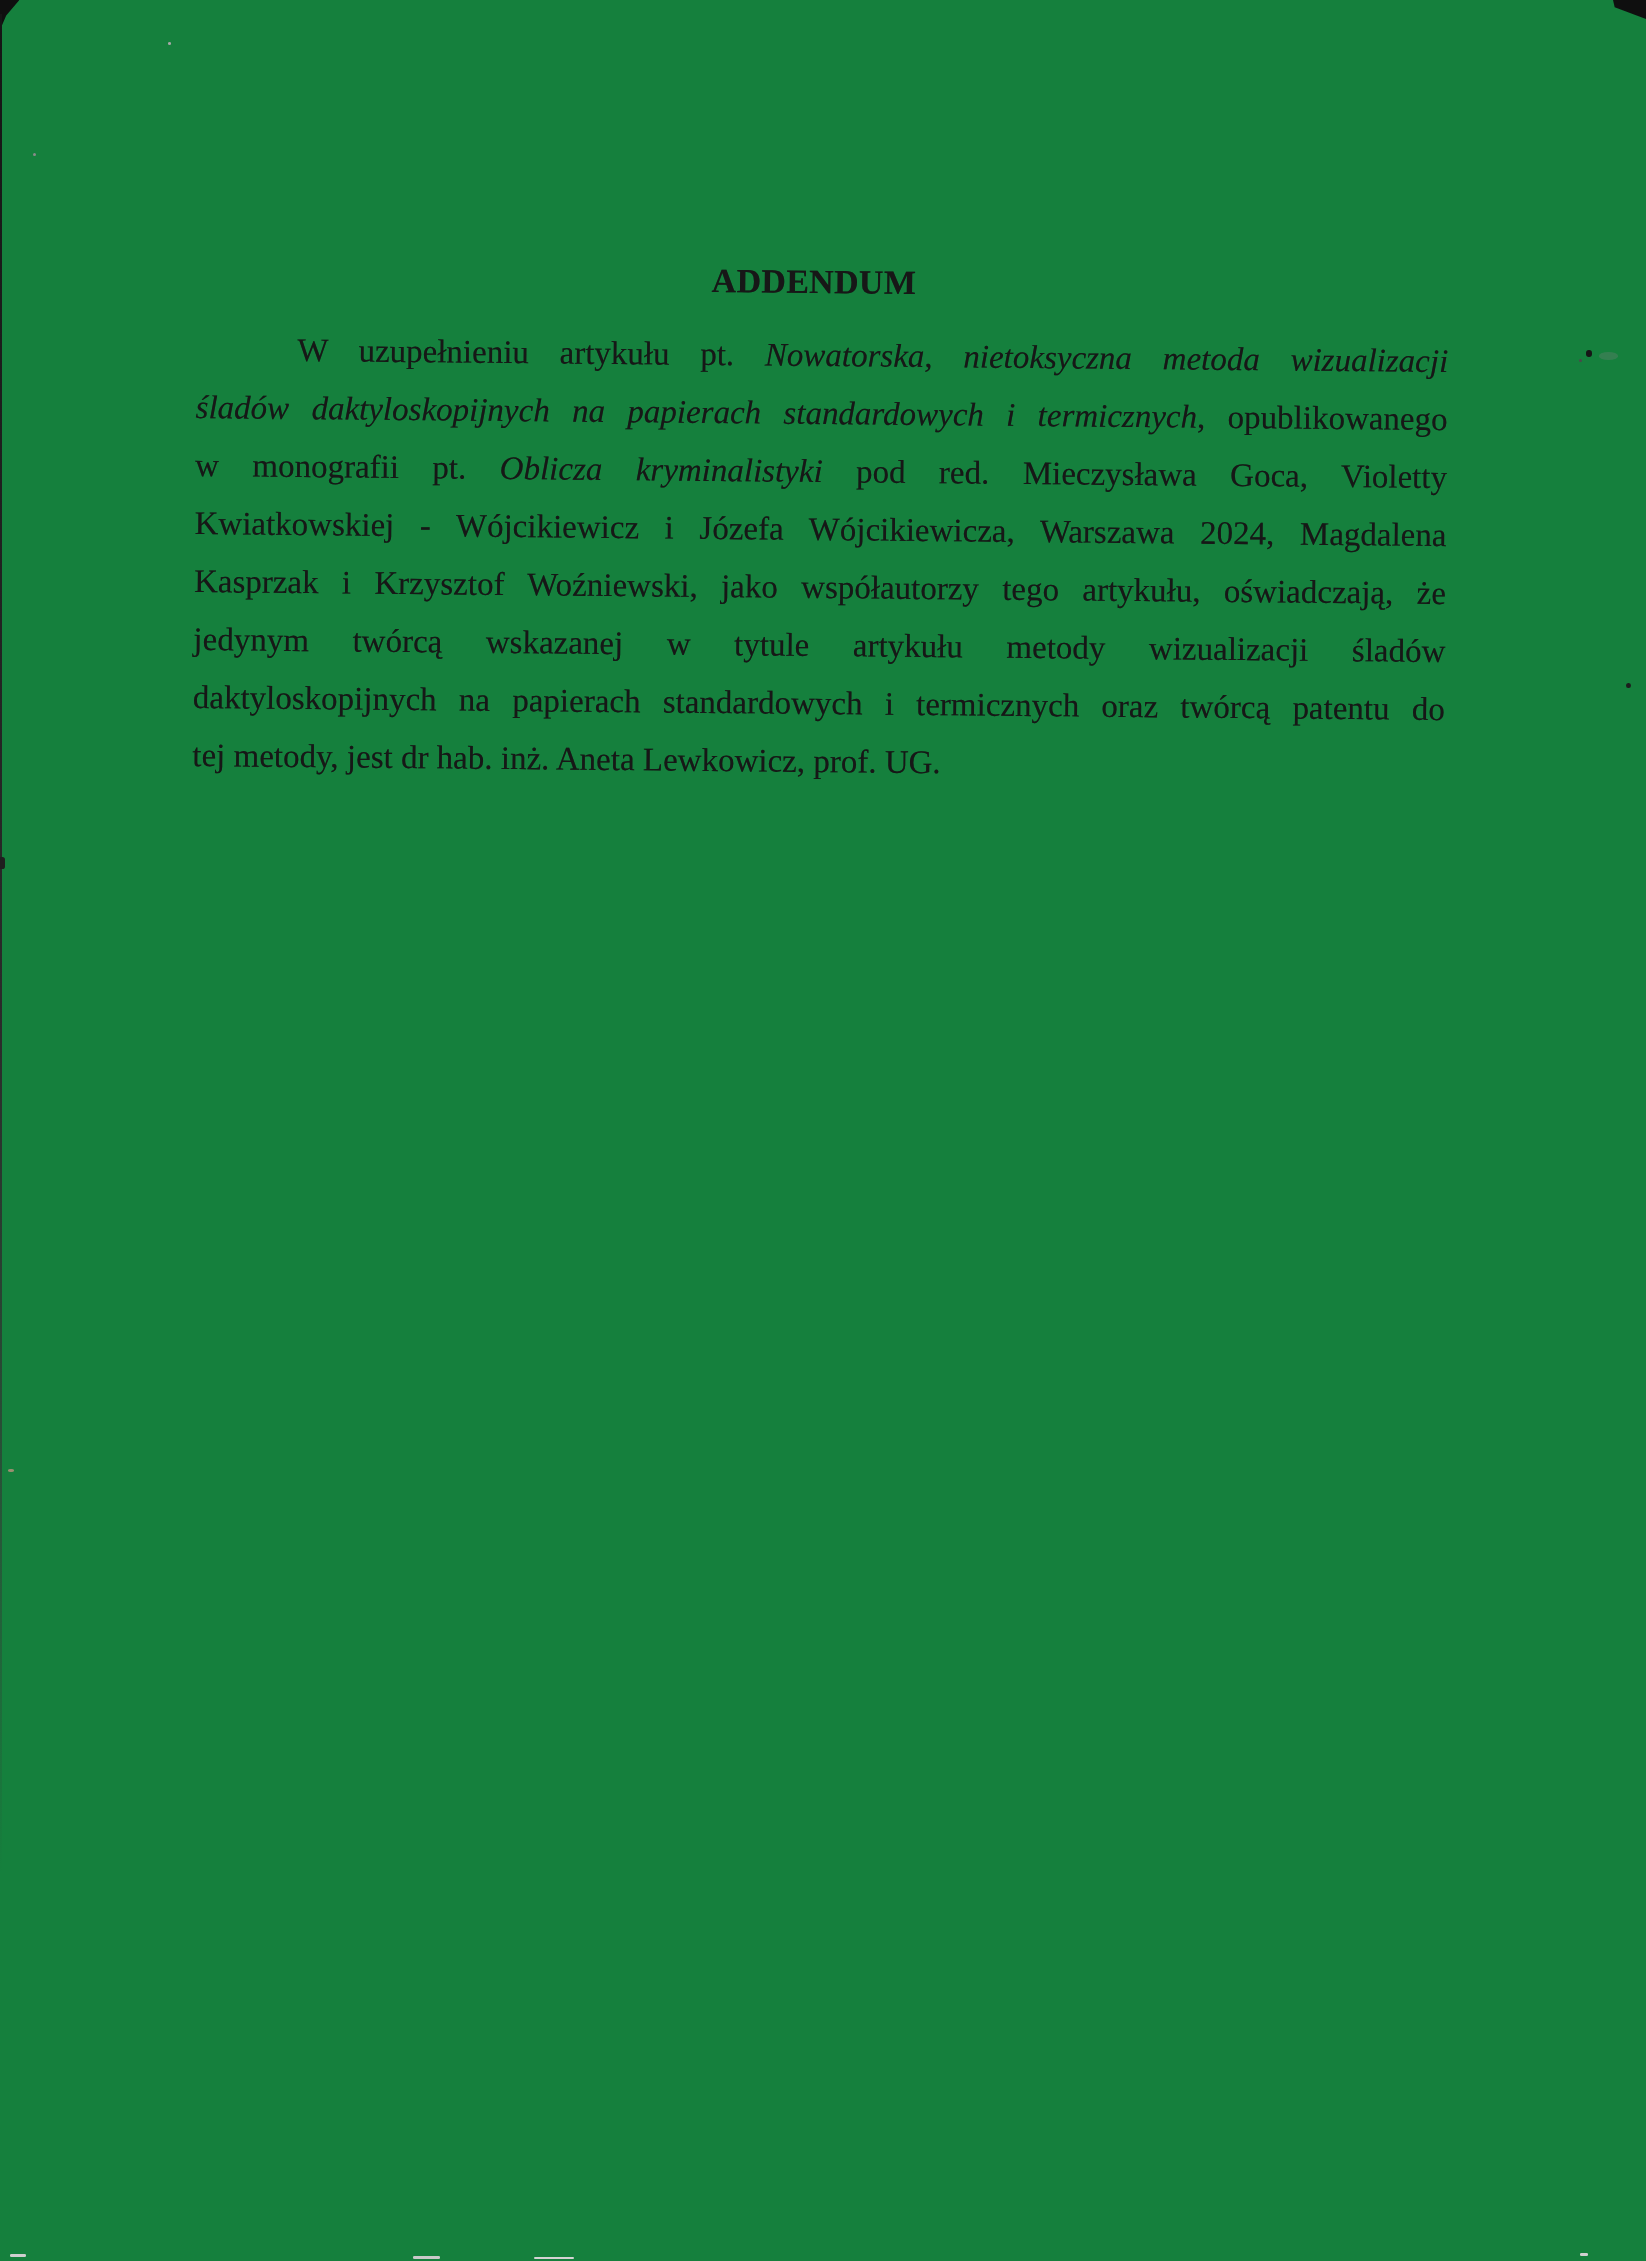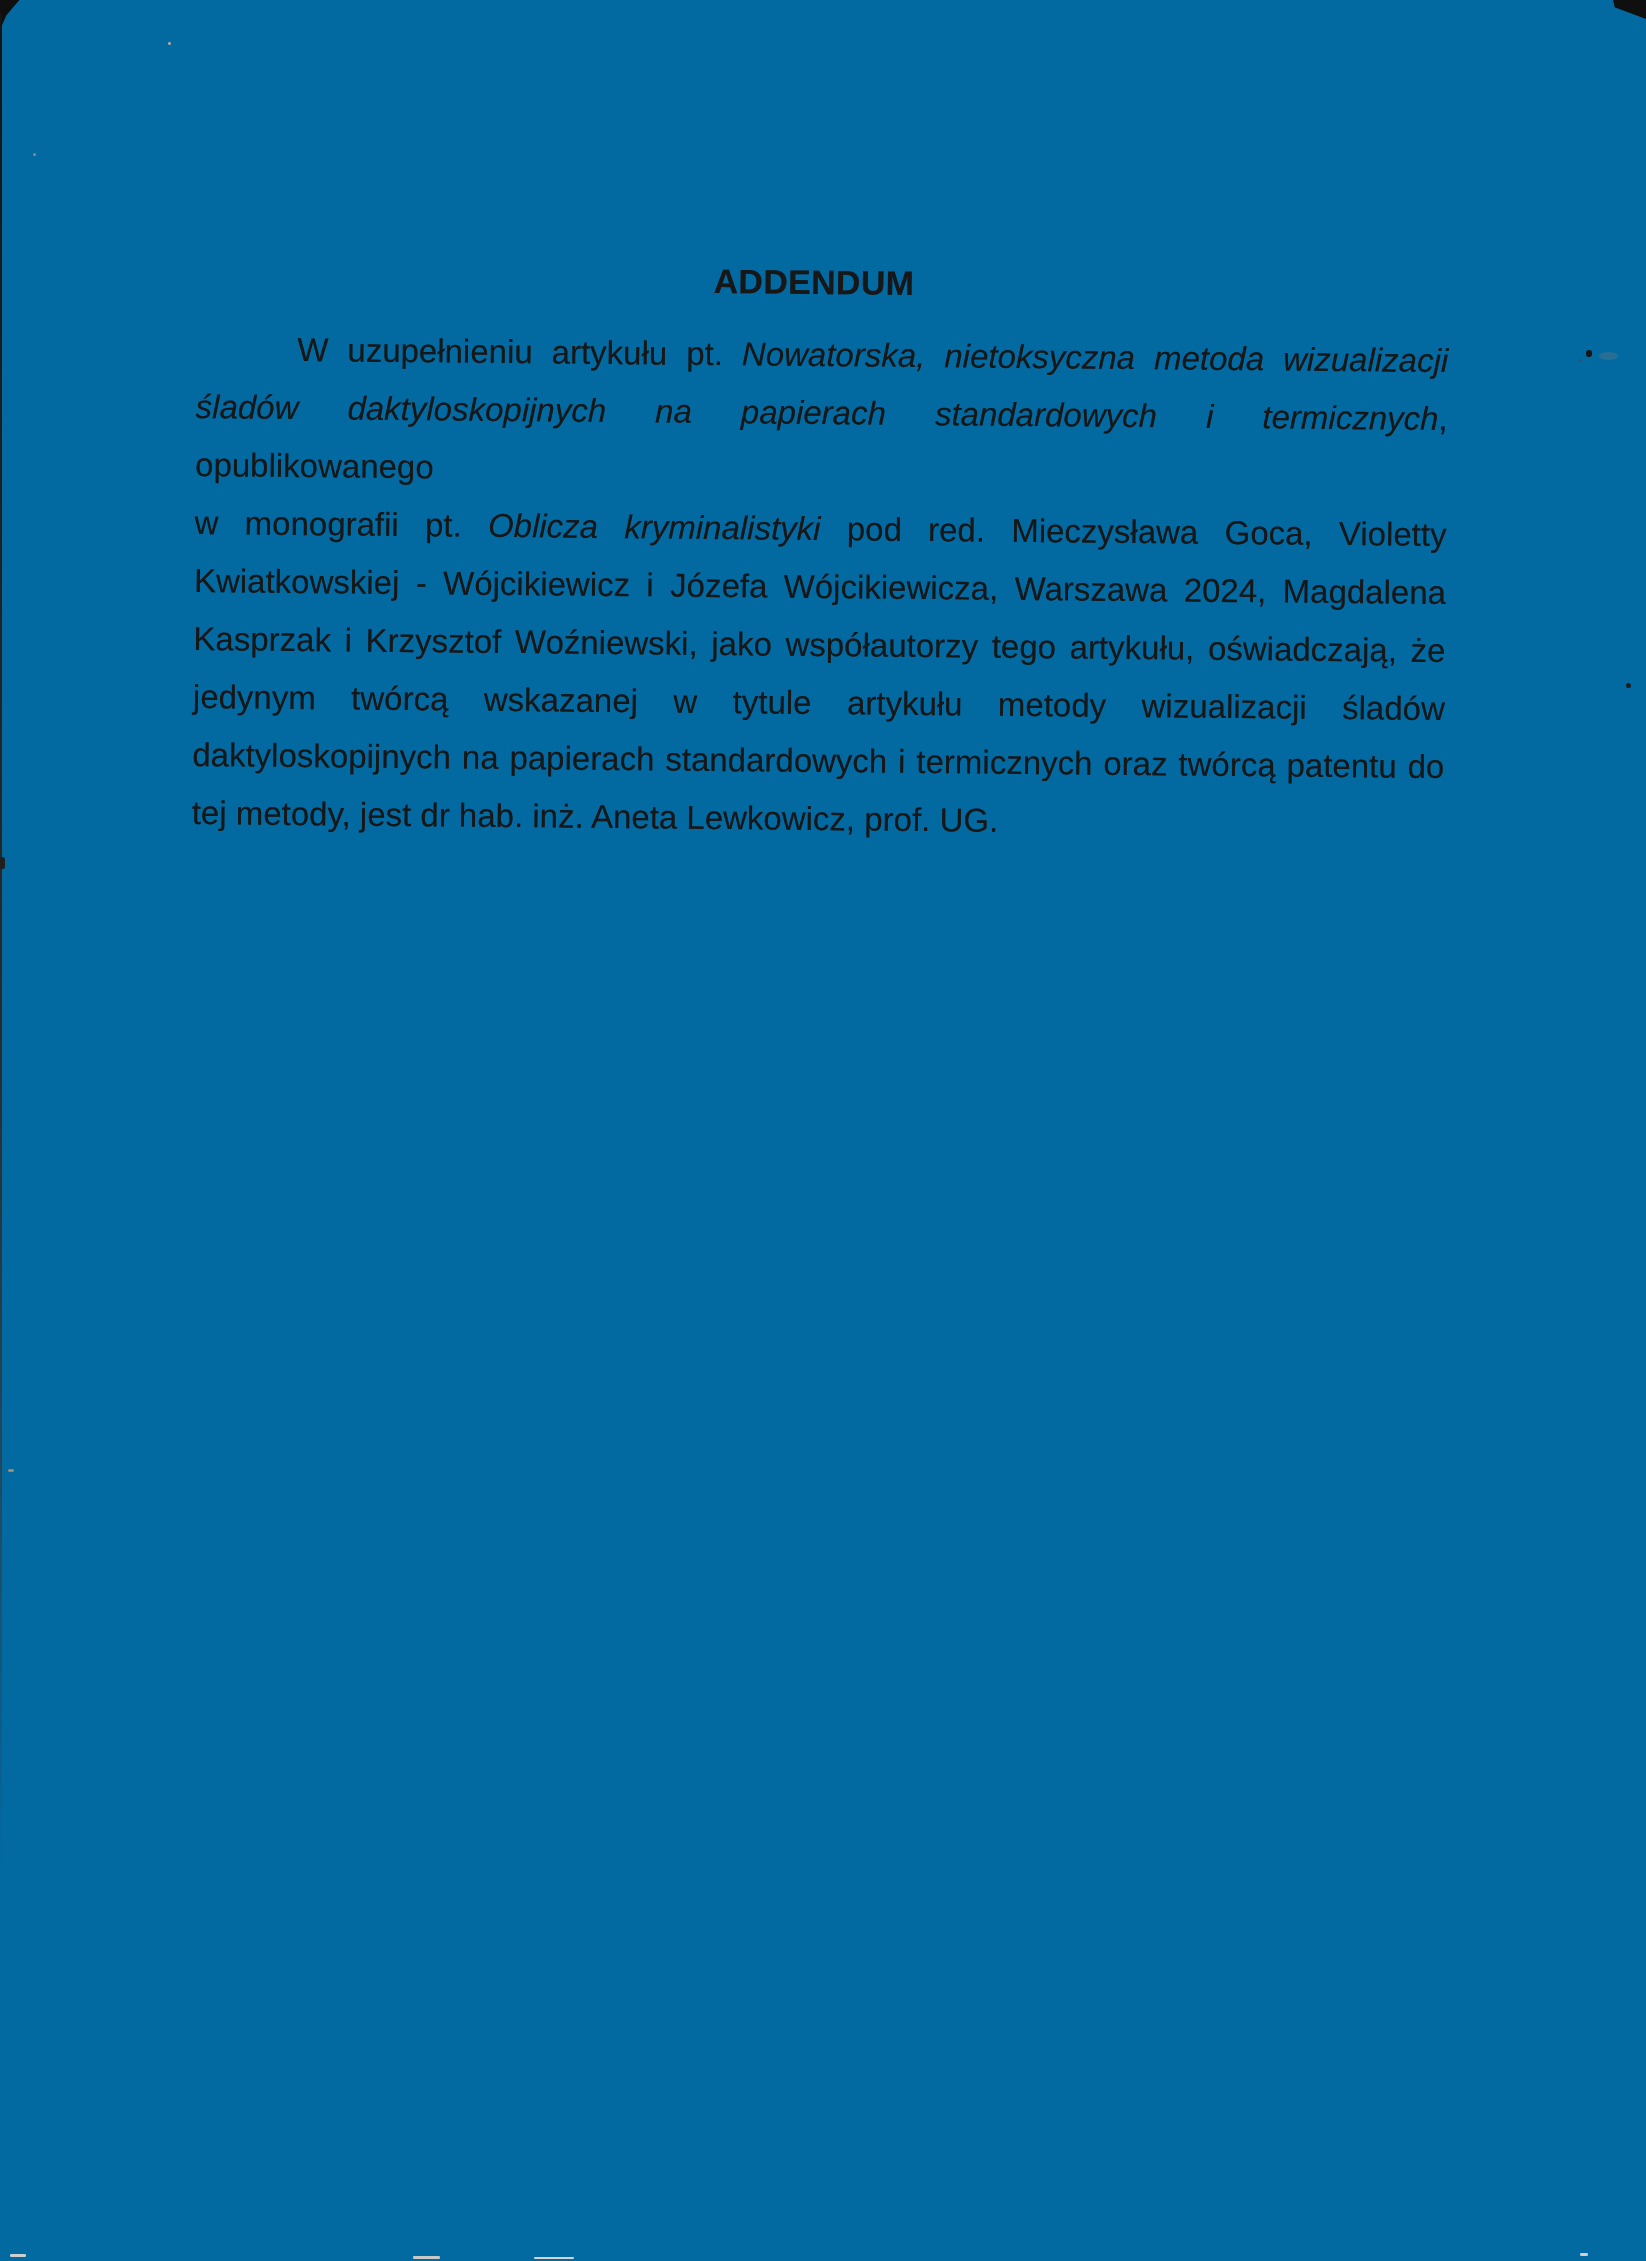--- a/index.html
+++ b/index.html
@@ -4,23 +4,23 @@
 <style>
   html, body {
     margin: 0;
     padding: 0;
     background: #ffffff;
   }
   #sheet {
     position: relative;
     width: 1647px;
     height: 2261px;
-    background: #0369a1;
+    background: #15803d;
     overflow: hidden;
-    font-family: Liberation Sans, sans-serif;
+    font-family: Liberation Serif, serif;
     color: #171717;
   }
   
   #content {
     position: absolute;
     left: 0; top: 0;
     width: 1647px; height: 2261px;
     transform: rotate(0.55deg);
     transform-origin: 297px 271px;
     text-shadow: 0 0 0.6px rgba(10,10,10,0.45);

